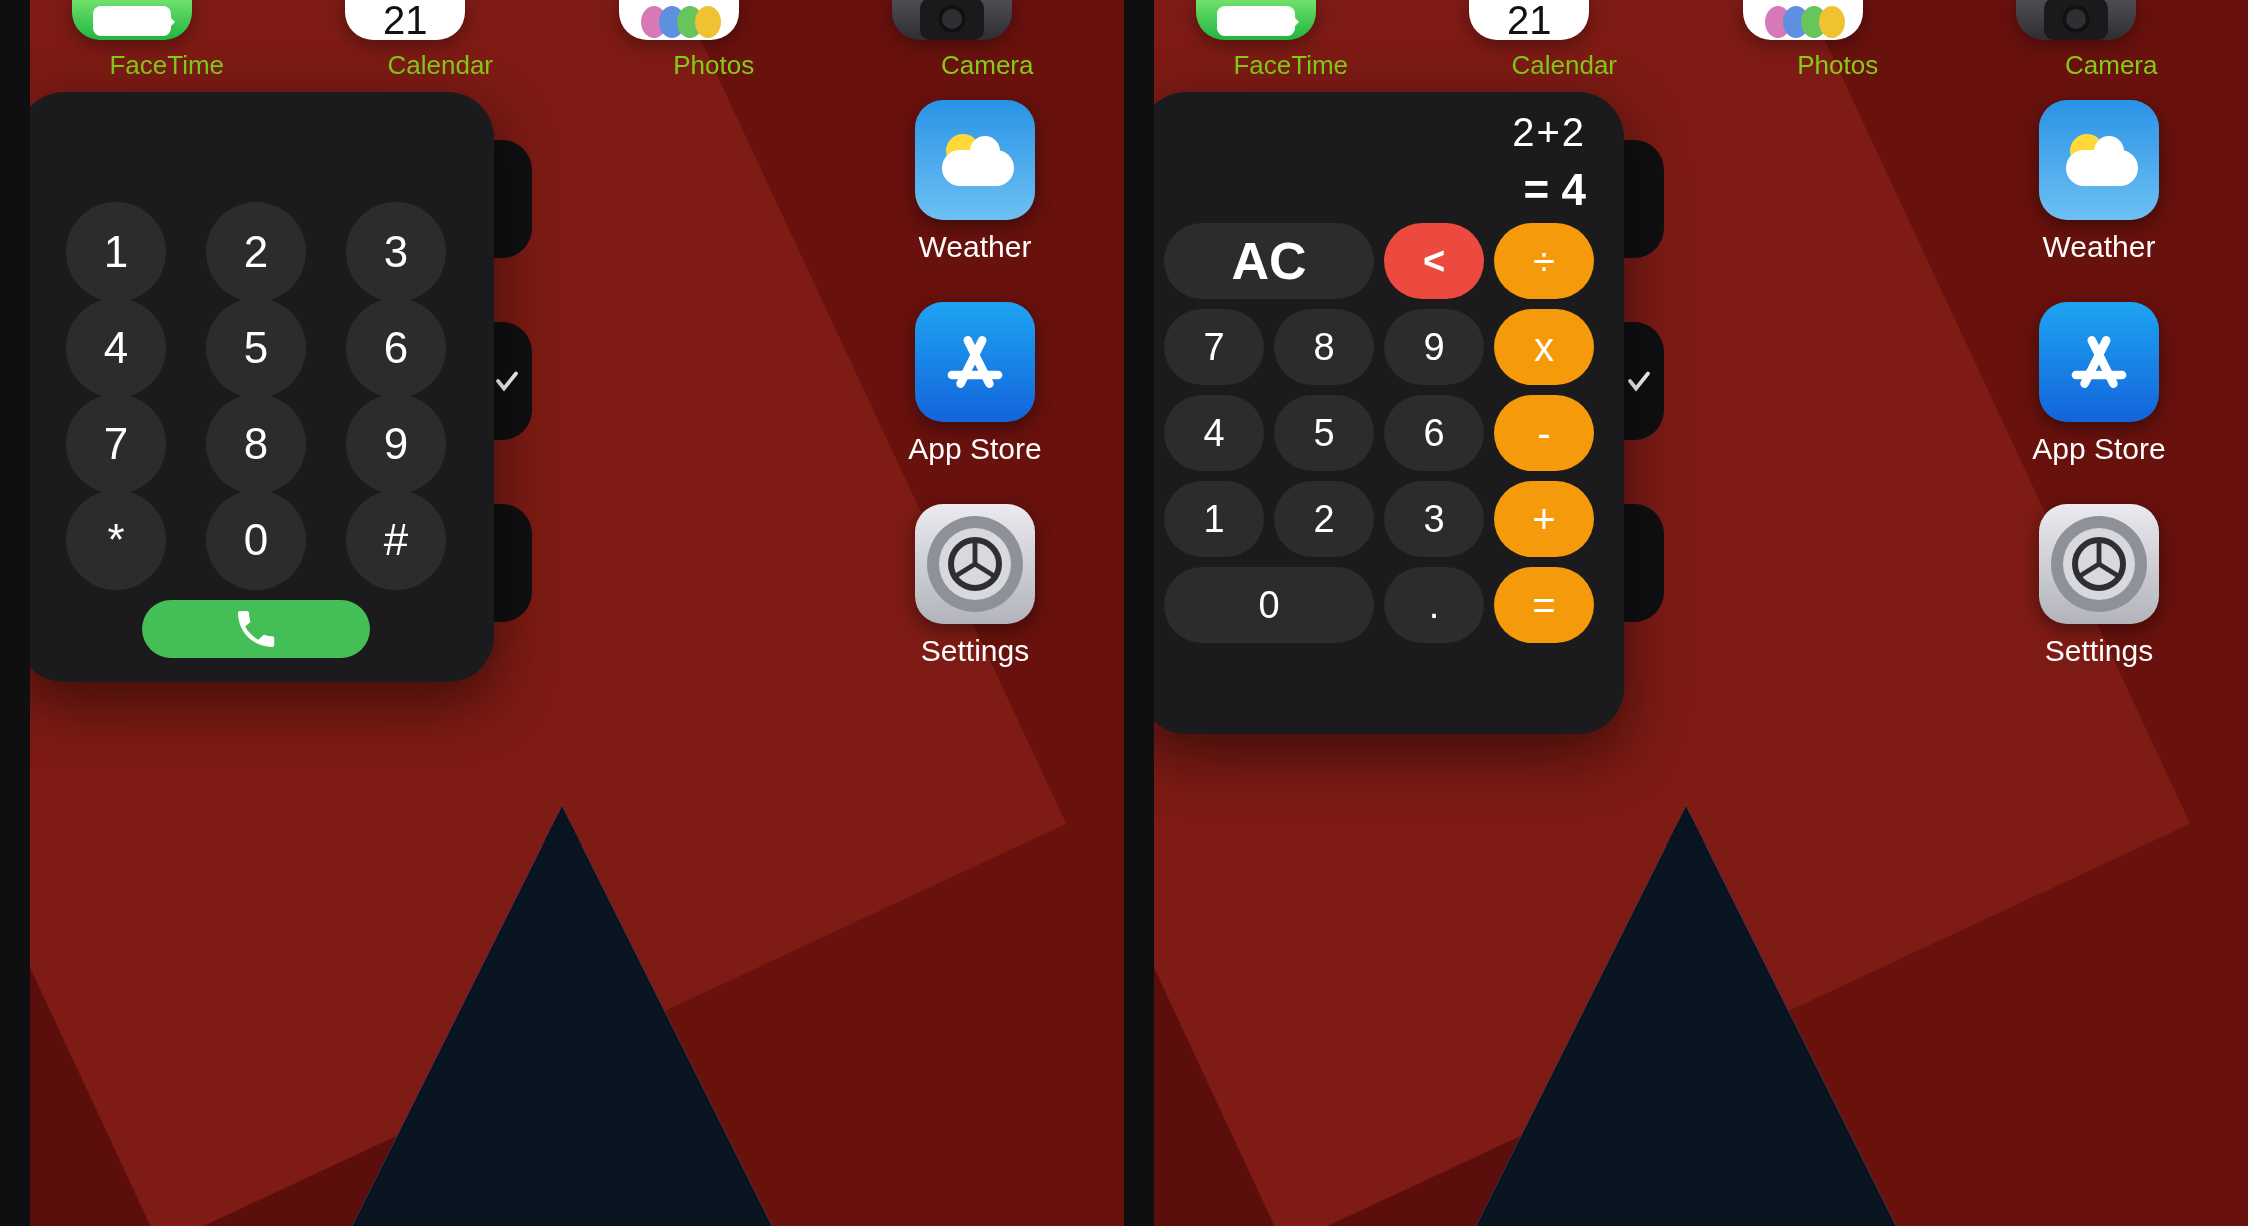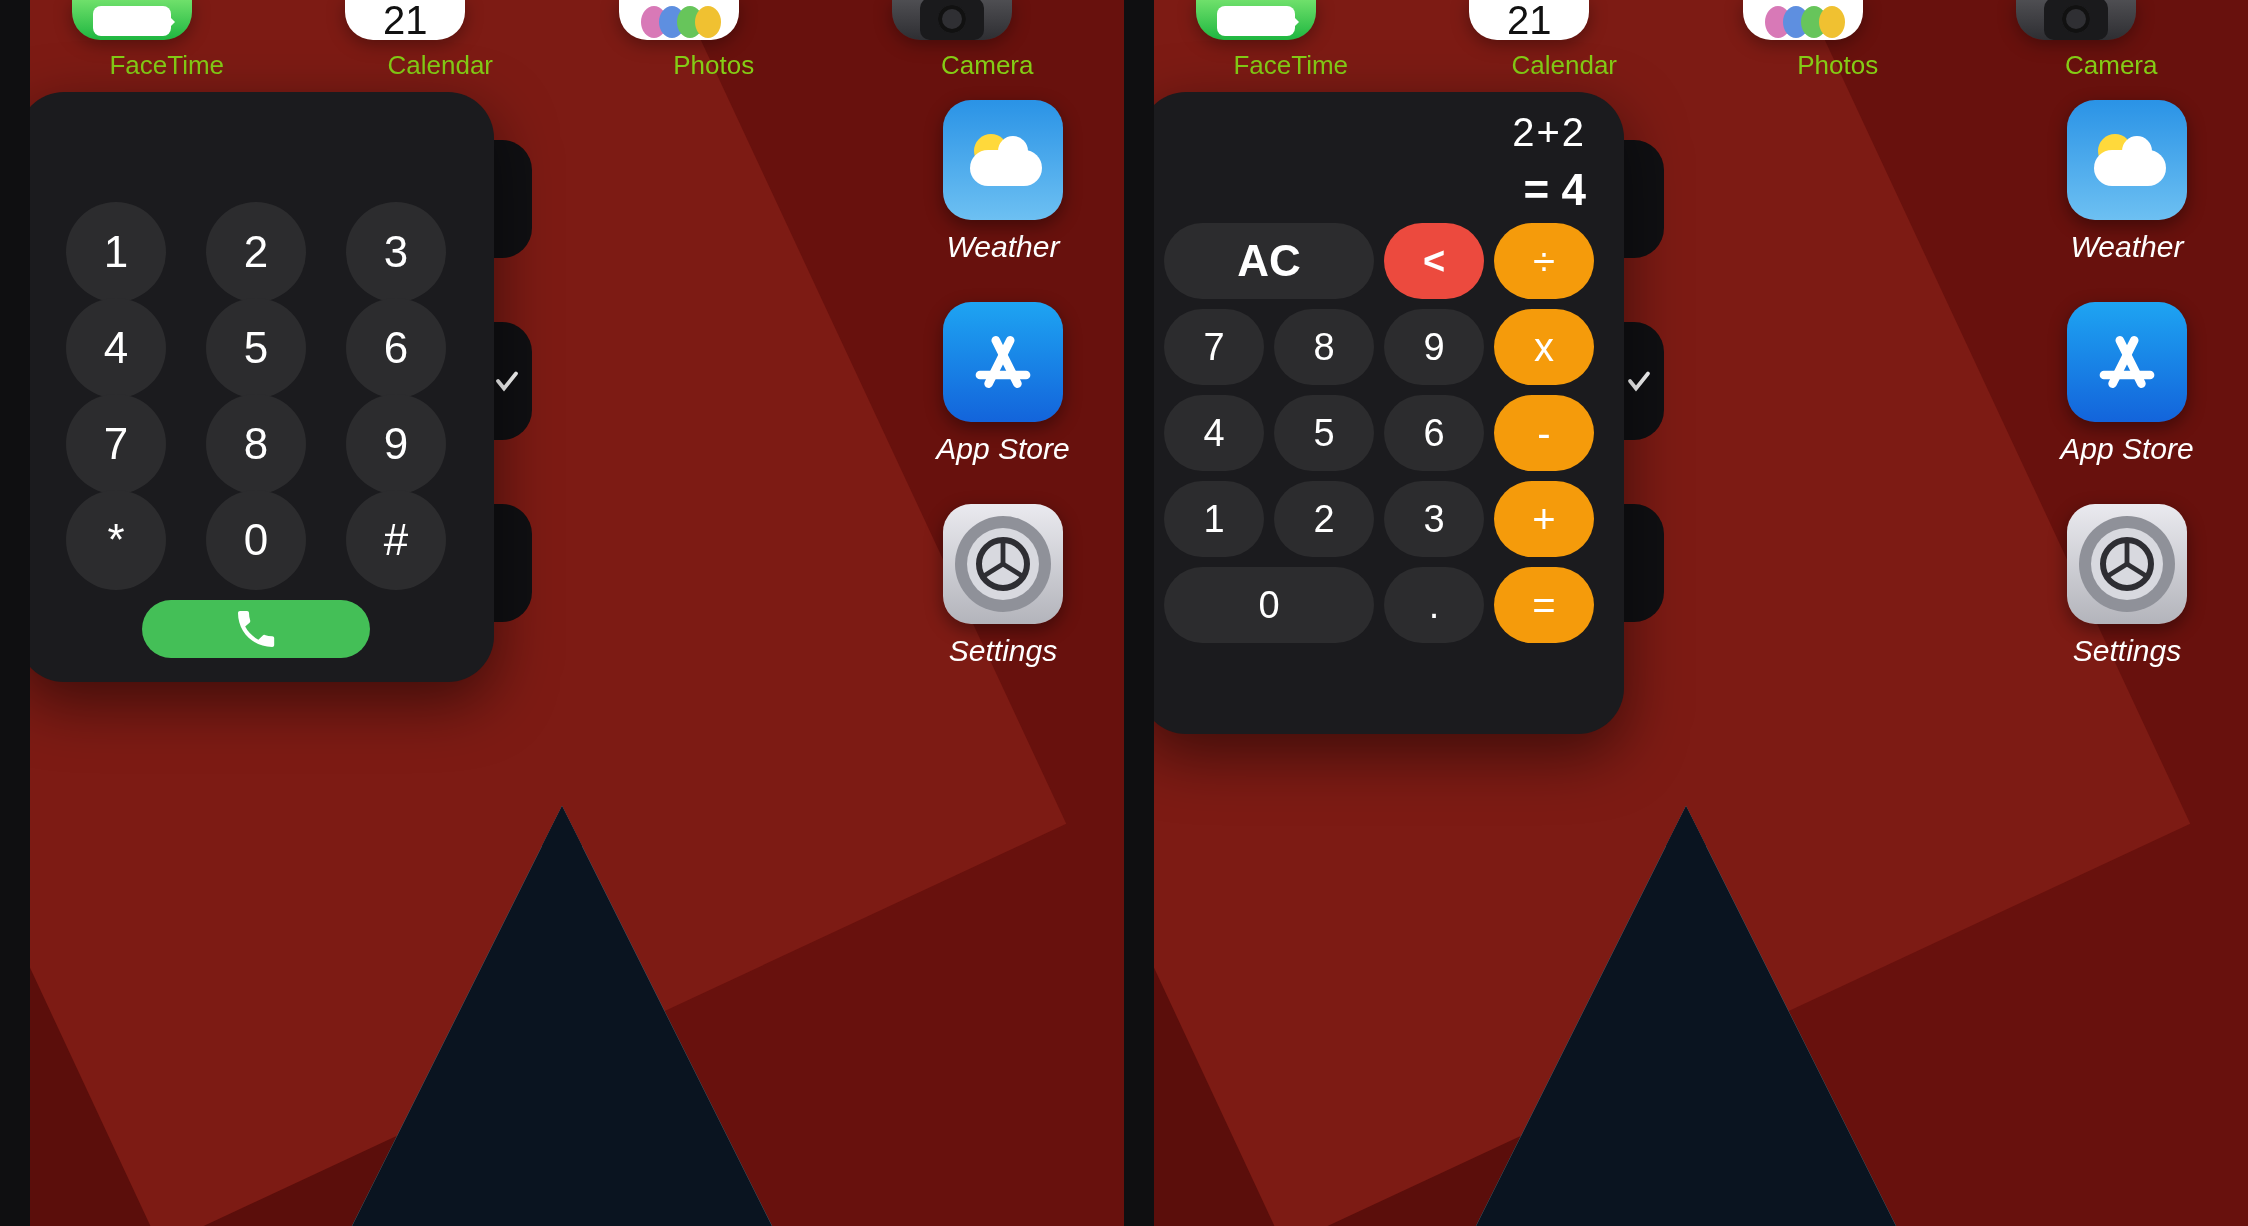--- a/index.html
+++ b/index.html
@@ -13,21 +13,21 @@
   .wp-teal { position: absolute; left: 50%; transform: translateX(-50%); bottom: -680px; width: 1100px; height: 1100px; background: #6bb7c4; clip-path: polygon(50% 0, 0 100%, 100% 100%); border-top: 40px solid #0b1522; }
   .wp-teal::before{ content:""; position:absolute; inset:-40px; clip-path: polygon(50% 0, 0 100%, 100% 100%); background:#0a1420; z-index:-1;}
   .bezel { z-index: 5; }
   .home { position: absolute; inset: 0; }
 
   .approw { position: absolute; left: 30px; right: 0; top: 0; height: 90px; display: flex; justify-content: space-around; }
   .icon-top { display: flex; flex-direction: column; width: 190px; }
   .icon-top .tile { width: 120px; height: 40px; border-radius: 0 0 28px 28px; box-shadow: 0 4px 18px rgba(0,0,0,.35); display:flex; align-items:flex-end; justify-content:center; overflow:hidden; }
   .icon-top .lbl { color: #84cc16; font-size: 26px; font-weight: 500; margin-top: 10px; text-align:center;}
 
-  .sidecol { position: absolute; right: 26px; top: 100px; width: 190px; display: flex; flex-direction: column; gap: 38px; align-items:center;font-style:italic;}
+  .sidecol { position: absolute; right: 54px; top: 100px; width: 190px; display: flex; flex-direction: column; gap: 38px; align-items:center;}
   .appitem { display: flex; flex-direction: column; align-items: center; }
   .appitem .tile { width: 120px; height: 120px; border-radius: 28px; box-shadow: 0 6px 18px rgba(0,0,0,.4); display:flex; align-items:center; justify-content:center; position:relative; overflow:hidden;}
   .appitem .lbl { color: #fff; font-size: 30px; font-weight: 500; margin-top: 10px; text-align:center;}
 
   
   .widget { position: absolute; left: 18px; top: 92px; border-radius: 46px; background: #1b1b1e; box-shadow: 0 20px 60px rgba(0,0,0,.5); z-index: 3; }
   .peek { position: absolute; background:#101013; border-radius: 0 30px 30px 0; z-index:2; display:flex; align-items:center; justify-content:flex-end; padding-right:10px;}
 
   
   .dialer { width: 476px; height: 590px; padding: 110px 40px 24px; display: flex; flex-direction: column; align-items:center; }
@@ -42,21 +42,21 @@
   .calc .display { text-align: right; color: #fff; padding-right: 14px; }
   .calc .expr { font-size: 40px; font-weight: 500; letter-spacing: 2px;}
   .calc .res { font-size: 44px; font-weight: 600; margin-top: 10px;}
   .calc .pad { margin-top: 8px; display:flex; flex-direction:column; gap: 10px;}
   .calc .r { display:flex; gap: 10px;}
   .ckey { height: 76px; border-radius: 38px; background:#2c2c2e; color:#fff; display:flex; align-items:center; justify-content:center; font-size: 38px; font-weight:500; cursor:pointer;}
   .w1 { width: 100px;}
   .w2 { width: 210px;}
   .op { background:#f59b0b; color:#fff; font-size:40px;}
   .del { background:#ec4a3e; color:#fff; font-weight:700;}
-  .ac { font-size:44px; font-weight:700;}
+  .ac { font-size:52px; font-weight:700;}
 
   
   .tile.facetime{background:linear-gradient(#6fe06b,#1eb640);}
   .tile.calendar{background:#fff; color:#1c1c1e; font-weight:300;}
   .tile.photos{background:#fff;}
   .tile.camera{background:linear-gradient(#4e4e52,#2e2e32);}
   .tile.weather{background:linear-gradient(#2a93e6,#6dc0f2);}
   .tile.appstore{background:linear-gradient(#1ea4f2,#1364db);}
   .tile.settings{background:linear-gradient(#eaeaef,#b3b4bb);}
   .cal-num{ font-size:40px; line-height:1; font-weight:400; color:#111; margin-top:-12px;}

